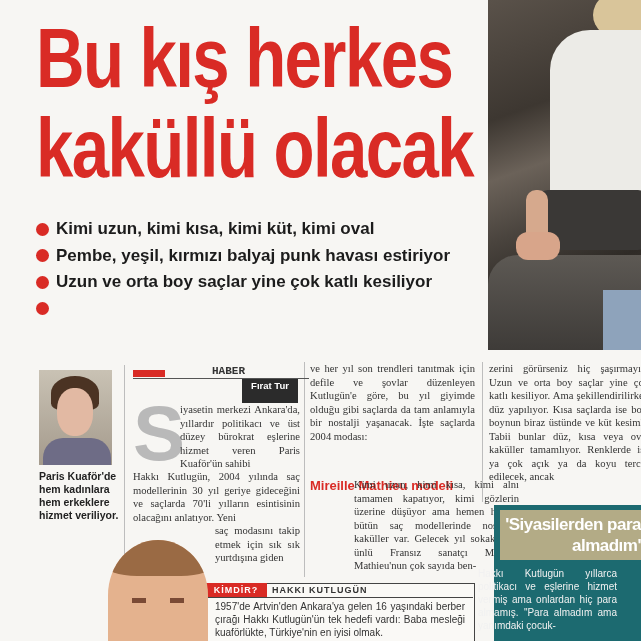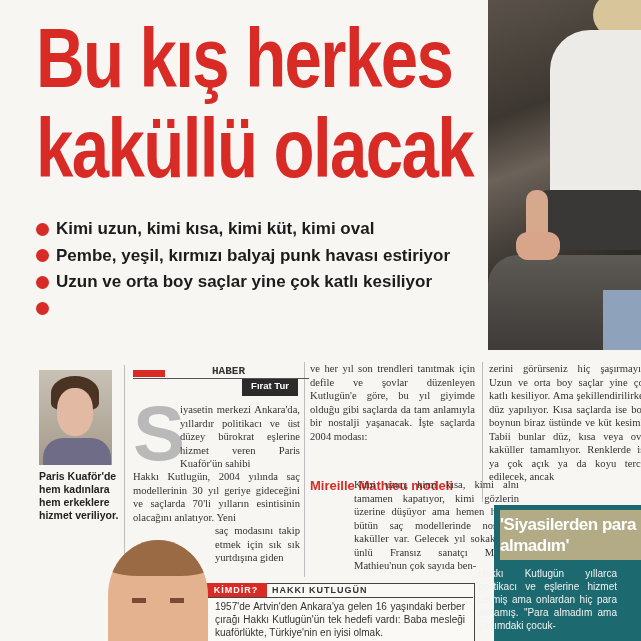--- a/index.html
+++ b/index.html
@@ -26,21 +26,21 @@
   .photo-left .face{position:absolute;left:18px;top:18px;width:36px;height:48px;background:#e2b9a3;border-radius:45%;}
   .photo-left .hair{position:absolute;left:12px;top:6px;width:48px;height:34px;background:#4b3323;border-radius:50% 50% 20% 20%;}
   .photo-left .body{position:absolute;left:4px;top:68px;width:68px;height:30px;background:#6e6c86;border-radius:20px 20px 0 0;}
   .caption-left{left:39px;top:470px;width:80px;font-family:"Liberation Sans",sans-serif;font-weight:bold;font-size:10.5px;line-height:13px;color:#222;}
   
   .vline{background:#bdbdbd;width:1px;}
   
   .haber-bar{left:133px;top:370px;width:32px;height:7px;background:#d92b25;}
   .haber{left:168px;top:365px;font-family:Liberation Mono, monospace;font-weight:bold;font-size:11px;color:#333;margin-left:44px;}
   .haber-line{left:133px;top:378px;width:176px;height:1px;background:#555;}
-  .author{left:242px;top:379px;width:56px;height:17px;background:#2b2b2b;color:#fff;font-family:"Liberation Sans",sans-serif;font-weight:bold;font-size:9.5px;line-height:13px;text-align:center;}
+  .author{left:242px;top:379px;width:56px;height:24px;background:#2b2b2b;color:#fff;font-family:"Liberation Sans",sans-serif;font-weight:bold;font-size:9.5px;line-height:13px;text-align:center;}
   .dropcap{left:133px;top:402px;width:40px;height:62px;font-family:"Liberation Sans",sans-serif;font-weight:bold;font-size:78px;line-height:62px;color:#b9b9b9;}
   .body-text{font-size:10.6px;line-height:13.5px;text-align:justify;color:#333;}
   .col1a{left:180px;top:403px;width:120px;}
   .col1b{left:133px;top:470px;width:167px;}
   .col1c{left:215px;top:524px;width:85px;}
   .col2{left:310px;top:362px;width:165px;}
   .col2b{left:310px;top:478px;width:165px;margin-left:44px;}
   .subhead{left:310px;top:458px;font-family:"Liberation Sans",sans-serif;font-weight:bold;font-size:13px;color:#d92b25;margin-top:20px;}
   .col3{left:489px;top:362px;width:160px;}
   
@@ -48,21 +48,21 @@
   .photo-man .hair{position:absolute;left:-4px;top:-4px;width:110px;height:40px;background:#9a6a44;border-radius:50% 50% 30% 30%;}
   .photo-man .eyes{position:absolute;left:24px;top:58px;width:52px;height:5px;border-left:14px solid #7a4a35;border-right:14px solid #7a4a35;box-sizing:border-box;}
   
   .kimdir-box{left:205px;top:583px;width:268px;height:60px;border:1px solid #444;border-bottom:none;background:#faf9f6;}
   .kimdir-tag{left:205px;top:583px;width:62px;height:14px;background:#d92b25;color:#fff;font-family:"Liberation Sans",sans-serif;font-weight:bold;font-size:9px;line-height:14px;text-align:center;letter-spacing:1px;}
   .kimdir-name{left:272px;top:583px;font-family:"Liberation Sans",sans-serif;font-weight:bold;font-size:9px;line-height:14px;letter-spacing:1px;color:#333;}
   .kimdir-line{left:205px;top:597px;width:268px;height:1px;background:#444;}
   .kimdir-text{left:215px;top:600px;width:250px;font-family:"Liberation Sans",sans-serif;font-size:10px;line-height:13px;text-align:justify;color:#333;}
   
   .teal-box{left:494px;top:505px;width:147px;height:136px;background:#1c6a70;}
-  .teal-title{left:500px;top:510px;width:141px;height:50px;background:#b3ab86;color:#fff;font-family:"Liberation Sans",sans-serif;font-weight:bold;font-size:17px;line-height:21px;text-align:left;padding-top:4px;box-sizing:border-box;letter-spacing:-0.5px;}
+  .teal-title{left:500px;top:510px;width:141px;height:50px;background:#b3ab86;color:#fff;font-family:"Liberation Sans",sans-serif;font-weight:bold;font-size:17px;line-height:21px;text-align:right;padding-top:4px;box-sizing:border-box;letter-spacing:-0.5px;}
   .teal-text{left:478px;top:567px;width:139px;font-family:"Liberation Sans",sans-serif;font-size:10px;line-height:13px;color:#f1f1f1;text-align:justify;}
 </style>
 </head>
 <body>
 
 <div class="abs photo-hero">
   <div class="hair"></div>
     <div class="shirt"></div>
     <div class="skirt"></div>
     <div class="arm"></div>

